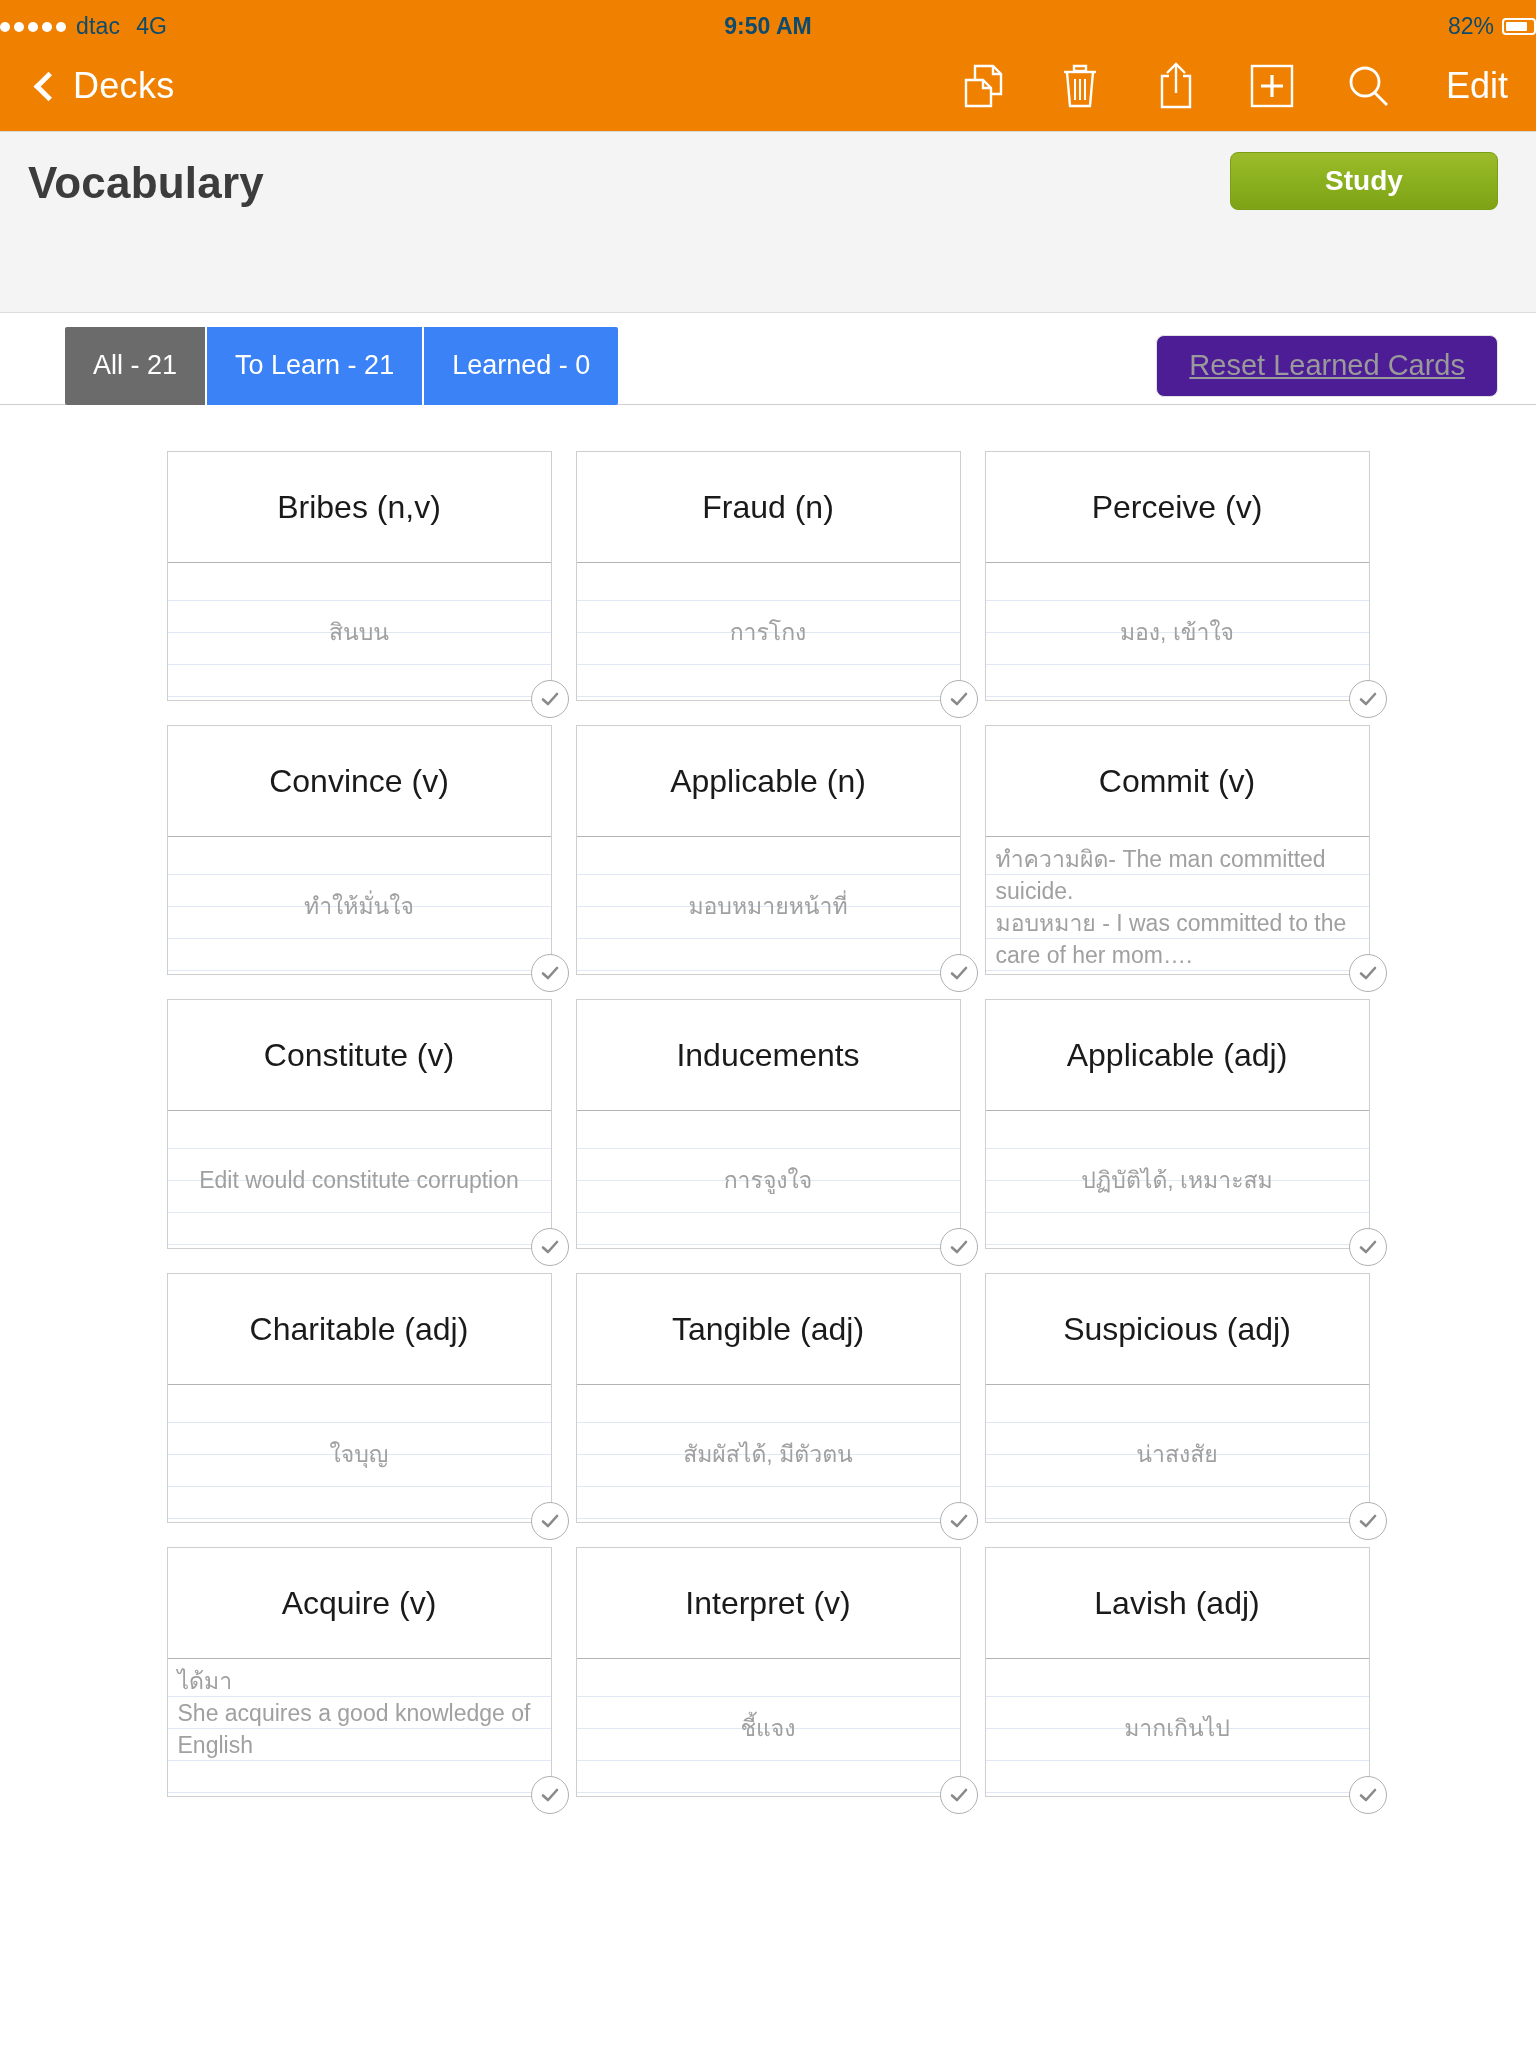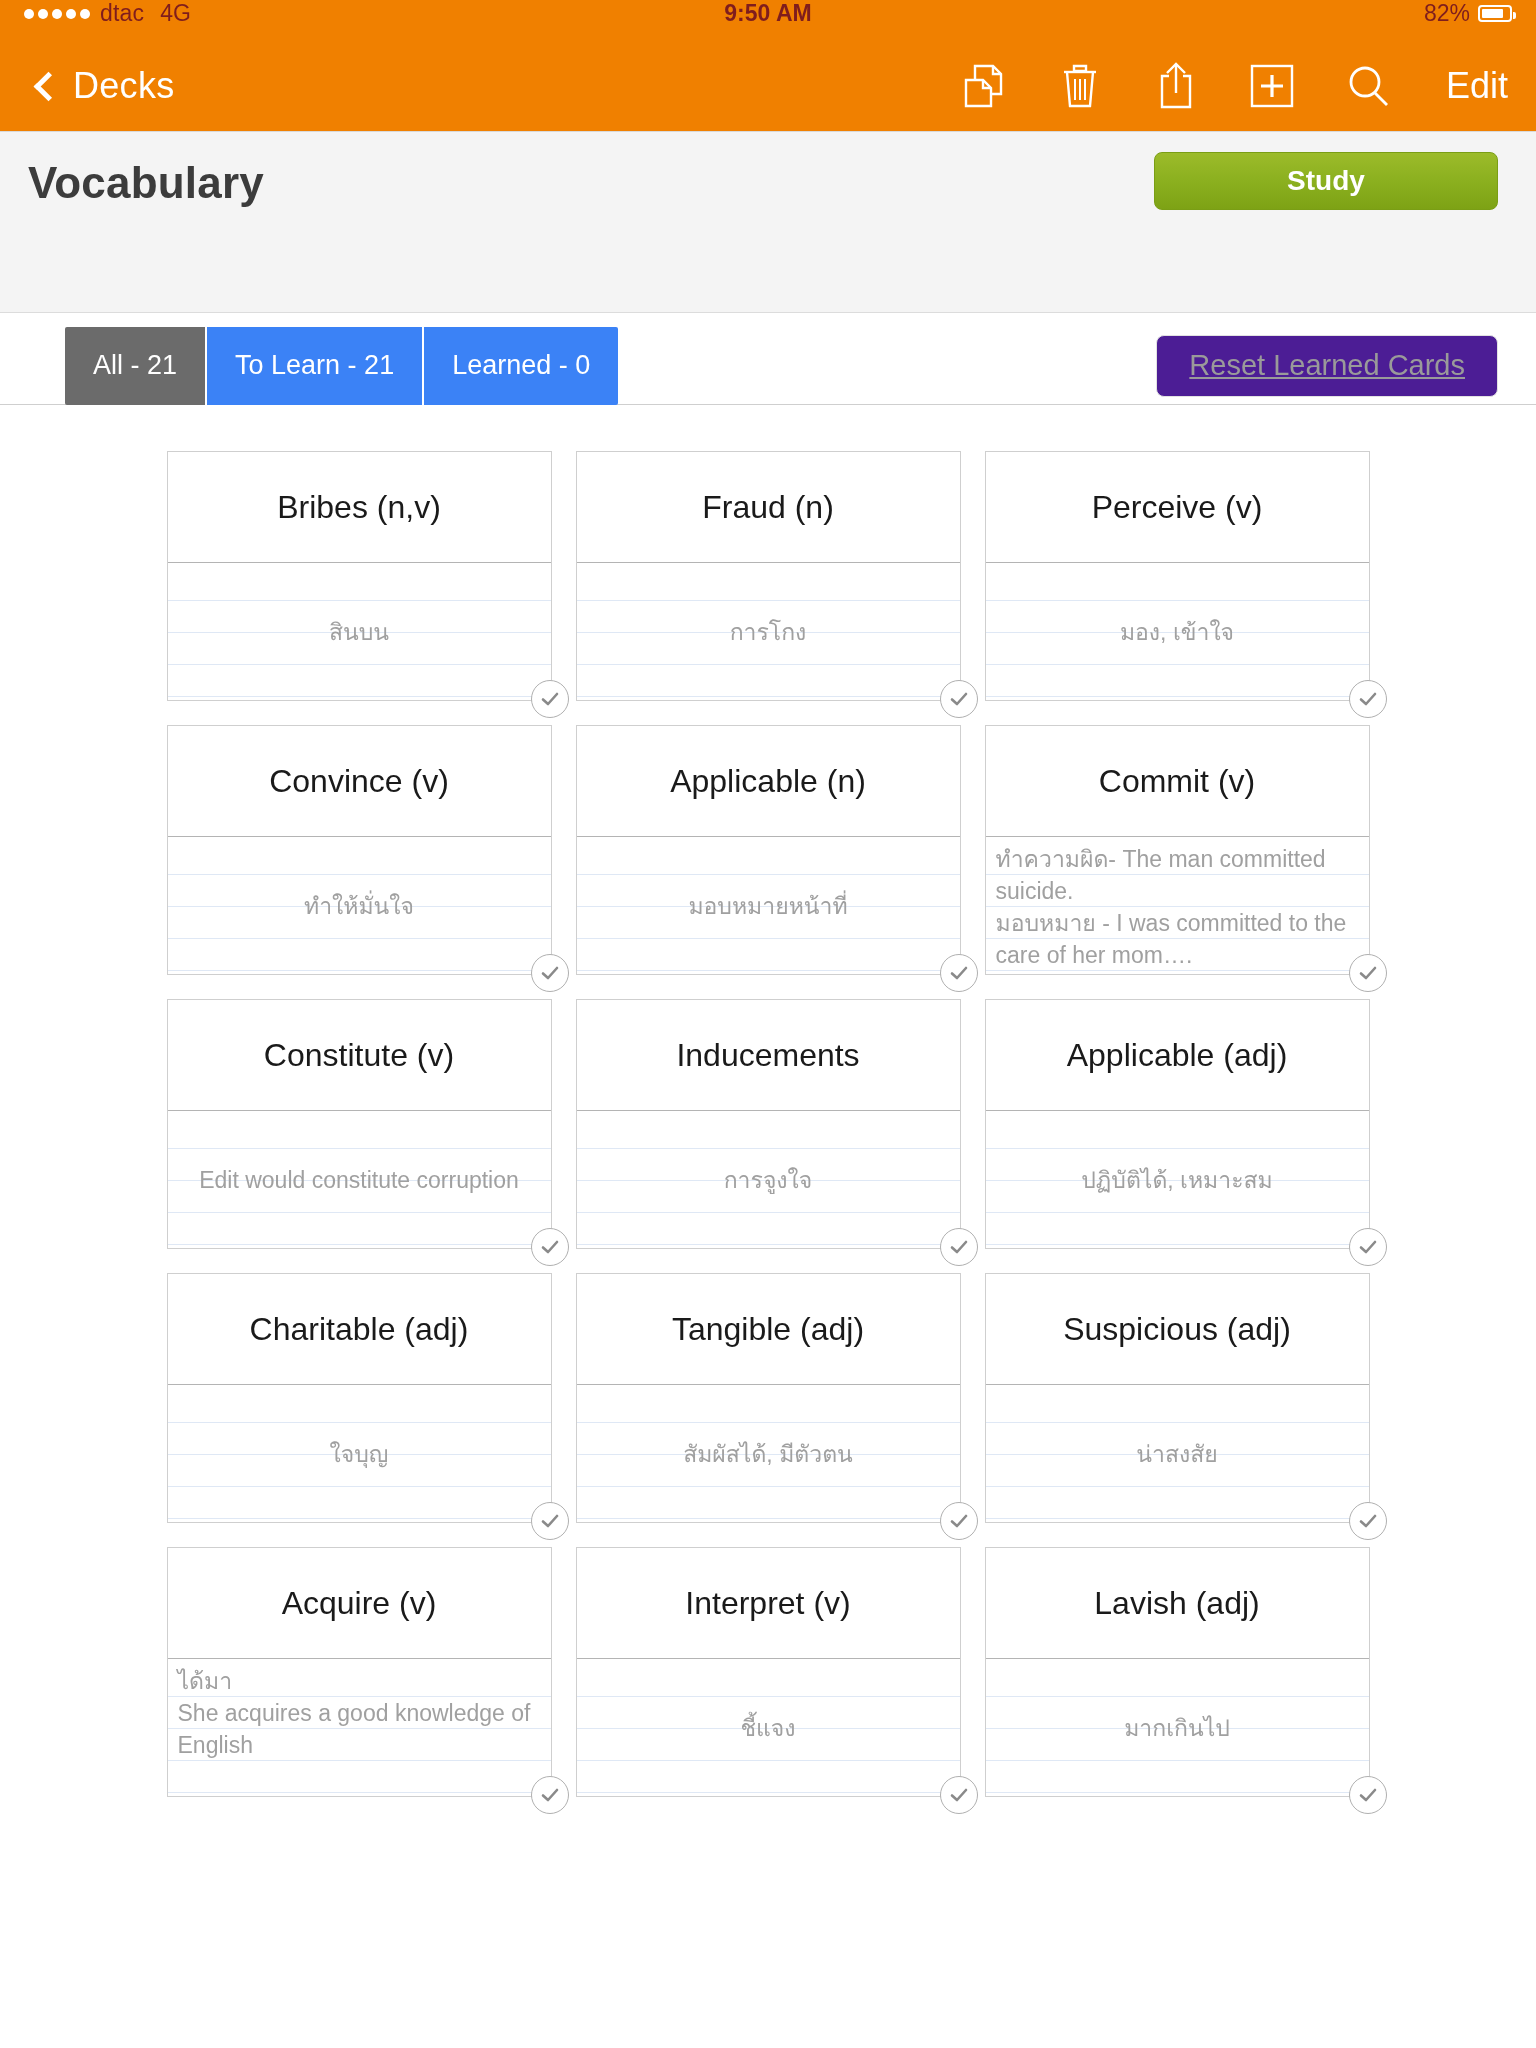--- a/index.html
+++ b/index.html
@@ -9,24 +9,24 @@
     height: 2048px;
     background: #ffffff;
     font-family: "Liberation Sans", "DejaVu Sans", sans-serif;
     overflow: hidden;
   }
 
   
   .status-bar {
     height: 40px;
     background: #F08000;
-    color: #7f1d1d;
-    display: flex;
-    align-items: flex-start;
-    padding: 0 24px;
+    color: #0c4a6e;
+    display: flex;
+    align-items: flex-end;
+    padding: 0 0;
     font-size: 23px;
     position: relative;
   }
   .status-left {
     display: flex;
     align-items: center;
     gap: 10px;
   }
   .signal-dots {
     display: flex;
@@ -134,21 +134,21 @@
     left: 28px;
     top: 26px;
     font-size: 44px;
     color: #3c3c3c;
     letter-spacing: .2px;
   }
   .study-btn {
     position: absolute;
     right: 38px;
     top: 20px;
-    width: 344px;
+    width: 268px;
     height: 58px;
     border-radius: 8px;
     background: linear-gradient(to bottom, #9cbb2a 0%, #8bb01f 50%, #7da215 100%);
     color: #ffffff;
     font-size: 28px;
     display: flex;
     align-items: center;
     justify-content: center;
     cursor: pointer;
     border: 1px solid #7a9e15;

